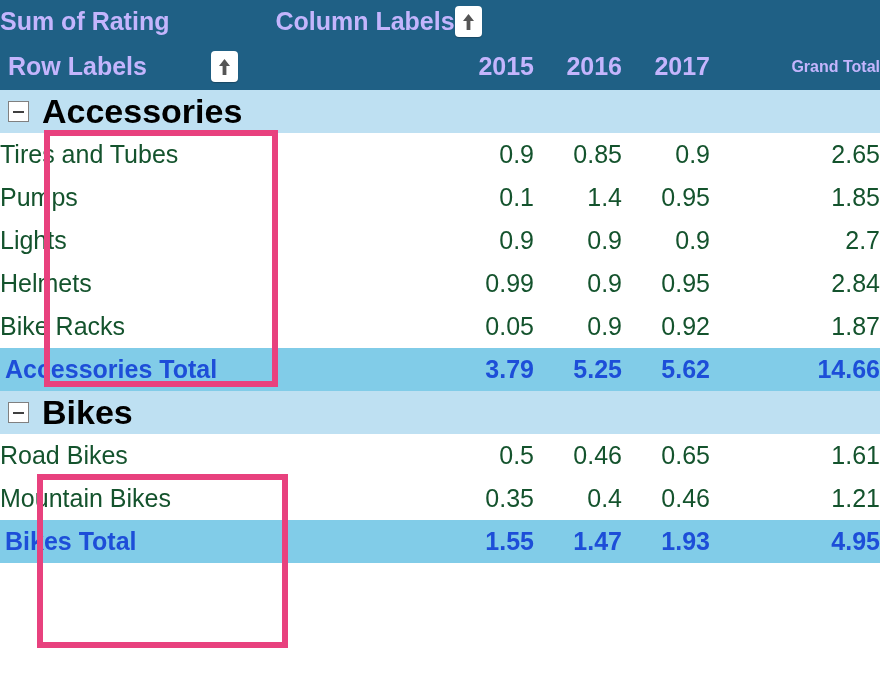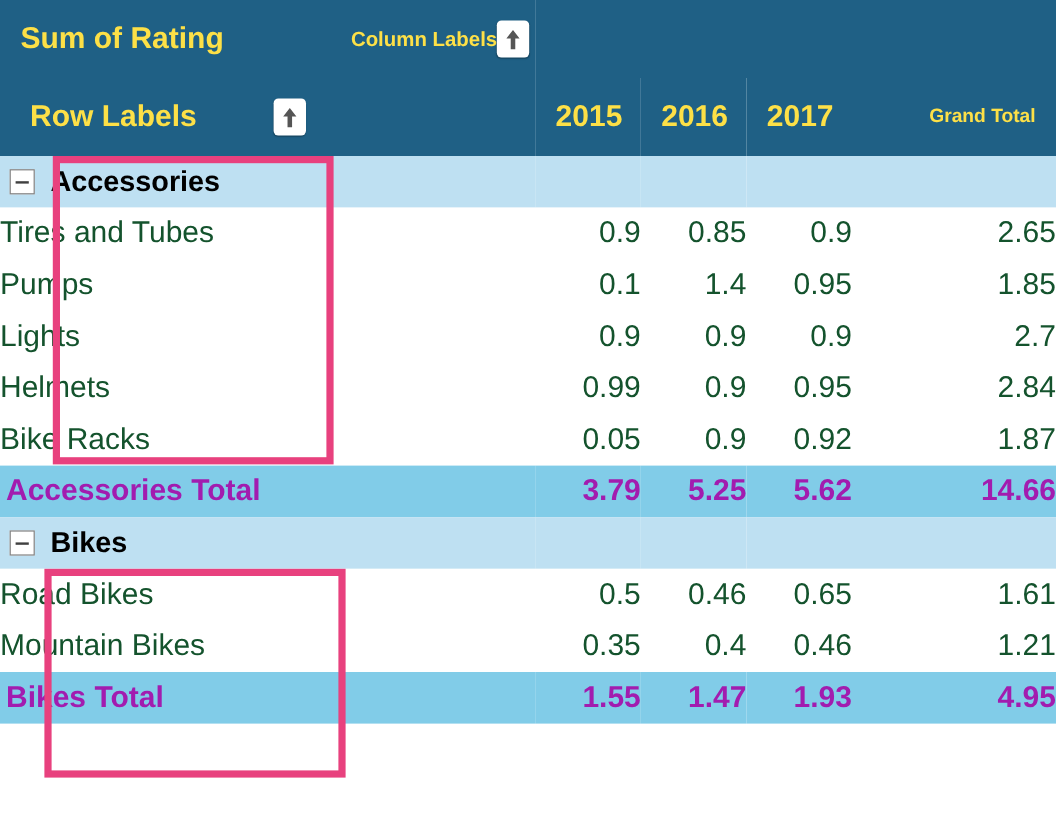--- a/index.html
+++ b/index.html
@@ -29,23 +29,23 @@
   
   col.c-label  { width: 446px; }
   col.c-y1     { width: 88px; }
   col.c-y2     { width: 88px; }
   col.c-y3     { width: 88px; }
   col.c-gt     { width: 170px; }
 
   
   tr.hdr-row { background: #1F6085; }
   tr.hdr-row td, tr.hdr-row th {
-    color: #fde047;
+    color: #c4b5fd;
     font-weight: bold;
-    padding: 17px;
+    padding: 0;
     border: none;
     vertical-align: middle;
     white-space: nowrap;
   }
   tr.hdr-top { height: 43px; }
   tr.hdr-bot { height: 47px; }
 
   .hdr-cellflex {
     display: flex;
     align-items: center;
@@ -53,21 +53,21 @@
     padding-left: 8px;
   }
   .hdr-sum { font-size: 25px; }
   .hdr-collabels-wrap {
     display: flex;
     align-items: center;
     height: 100%;
     padding-left: 0px;
   }
   .hdr-gap { width: 106px; flex: none; }
-  .hdr-collabels-text { font-size: 17px; }
+  .hdr-collabels-text { font-size: 25px; }
   .hdr-rowlabels-text { font-size: 25px; margin-right: 64px; }
 
   .sort-btn {
     display: inline-flex;
     align-items: center;
     justify-content: center;
     width: 27px;
     height: 31px;
     background: #ffffff;
     border-radius: 4px;
@@ -84,21 +84,21 @@
   th.gt-hdr {
     text-align: right;
     padding-right: 11px;
     font-size: 16px;
   }
 
   
   tr.grp-row { background: #BEE0F2; height: 43px; }
   tr.grp-row td {
     font-weight: bold;
-    font-size: 24px;
+    font-size: 34px;
     padding: 0;
     border: none;
     color: #000000;
   }
   .grp-inner {
     display: flex;
     align-items: center;
     padding-left: 8px;
     height: 43px;
   }
@@ -141,21 +141,21 @@
     text-align: right;
     padding-right: 11px;
   }
 
   tr.total-row { background: #81CCE8; height: 43px; }
   tr.total-row td {
     padding: 0;
     border: none;
     font-size: 25px;
     font-weight: bold;
-    color: #a21caf;
+    color: #1d4ed8;
   }
   tr.total-row td.lbl-cell {
     padding-left: 5px;
   }
 
   
   .annot-box {
     position: absolute;
     border: 6px solid #E8417E;
     box-sizing: border-box;

